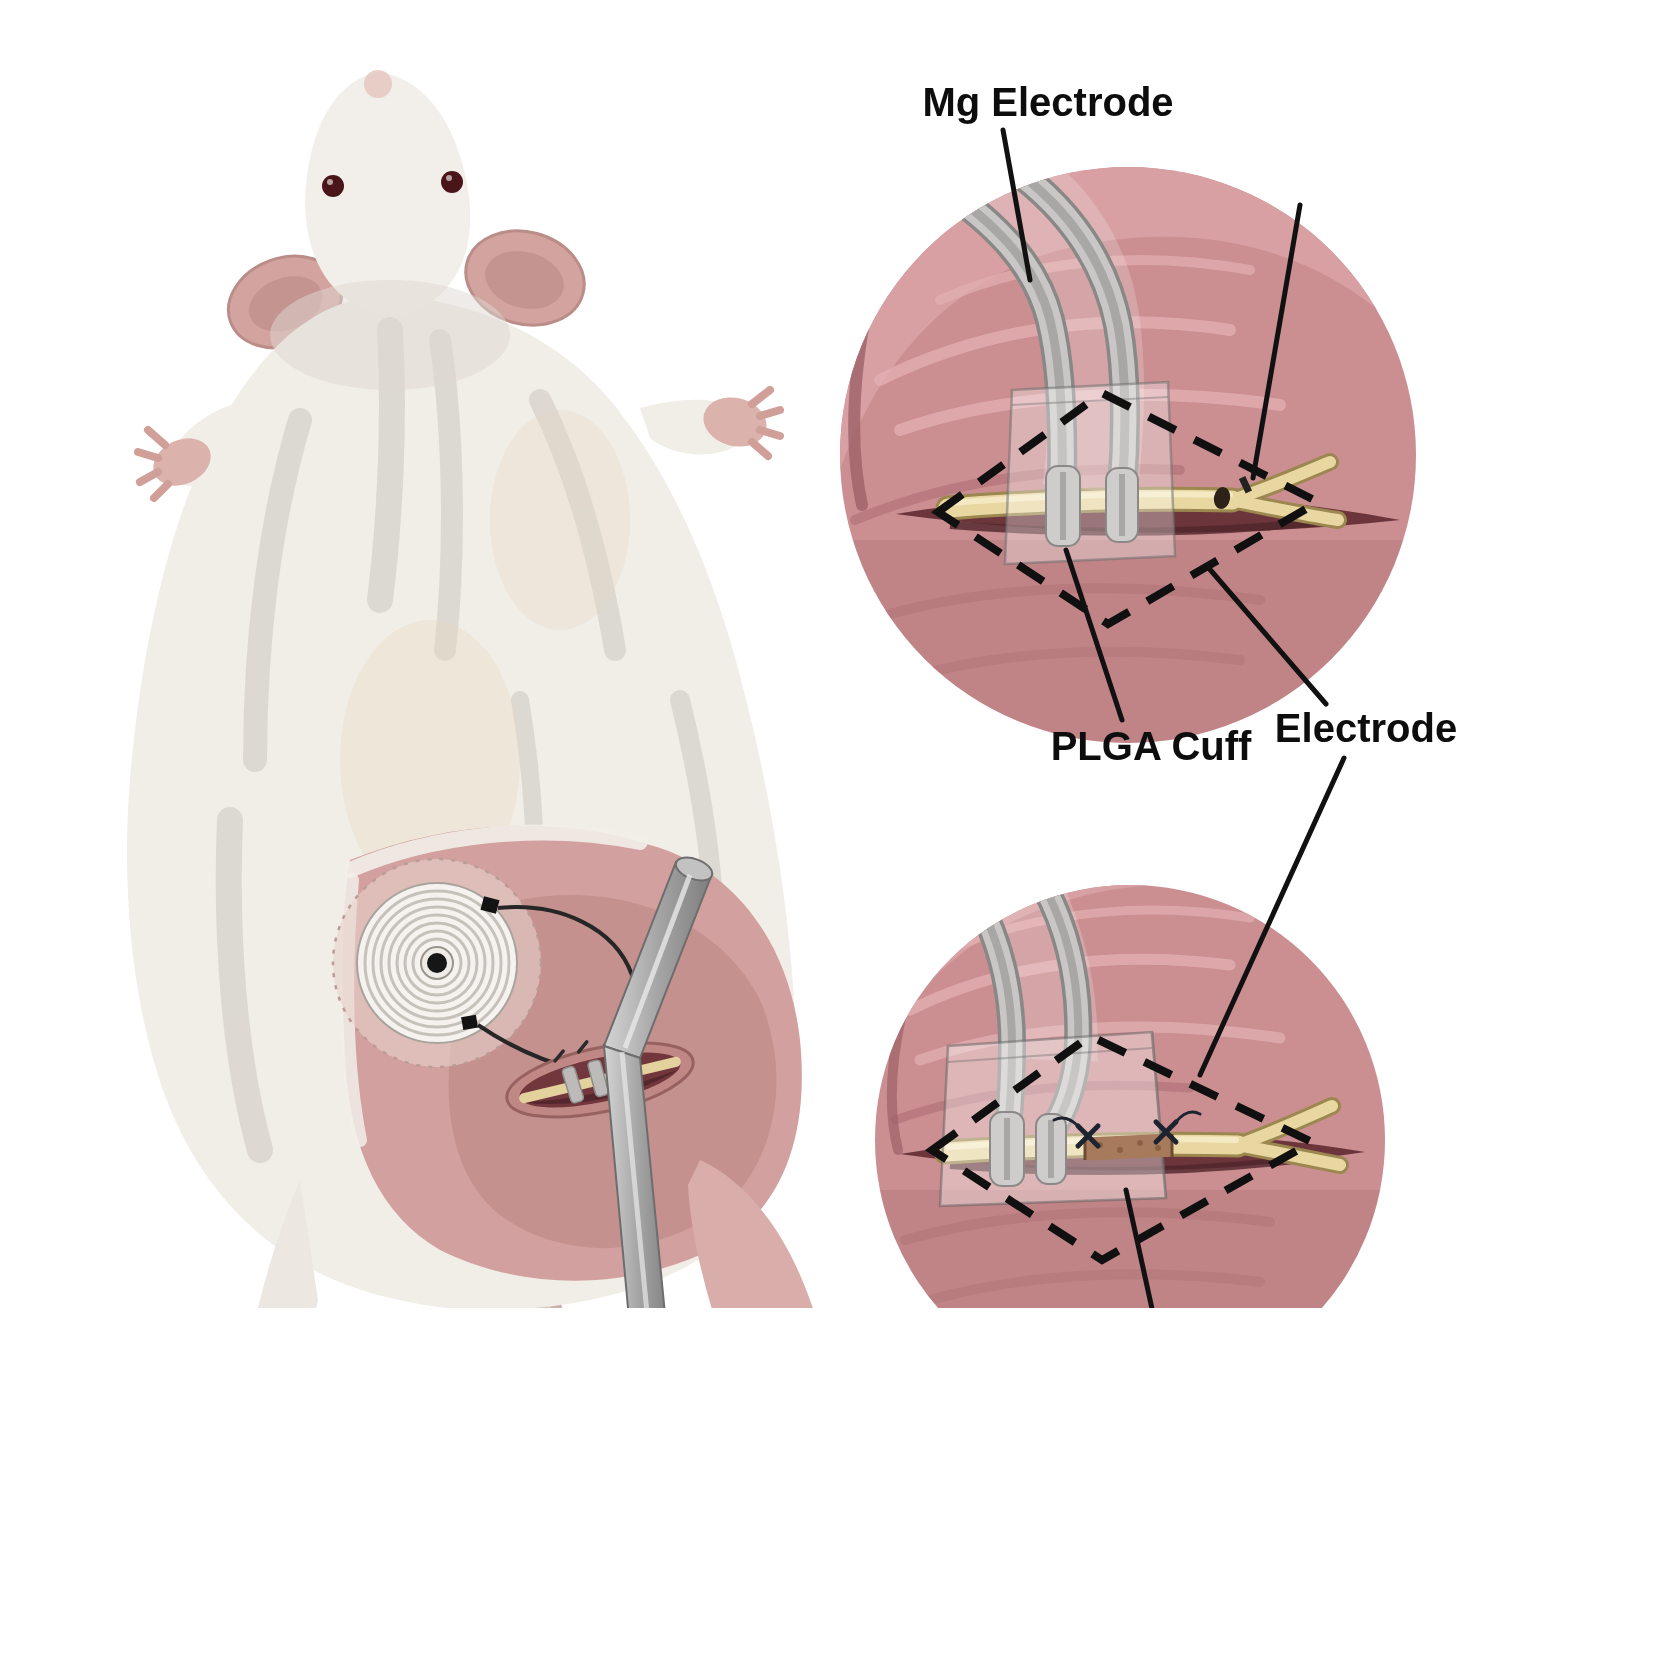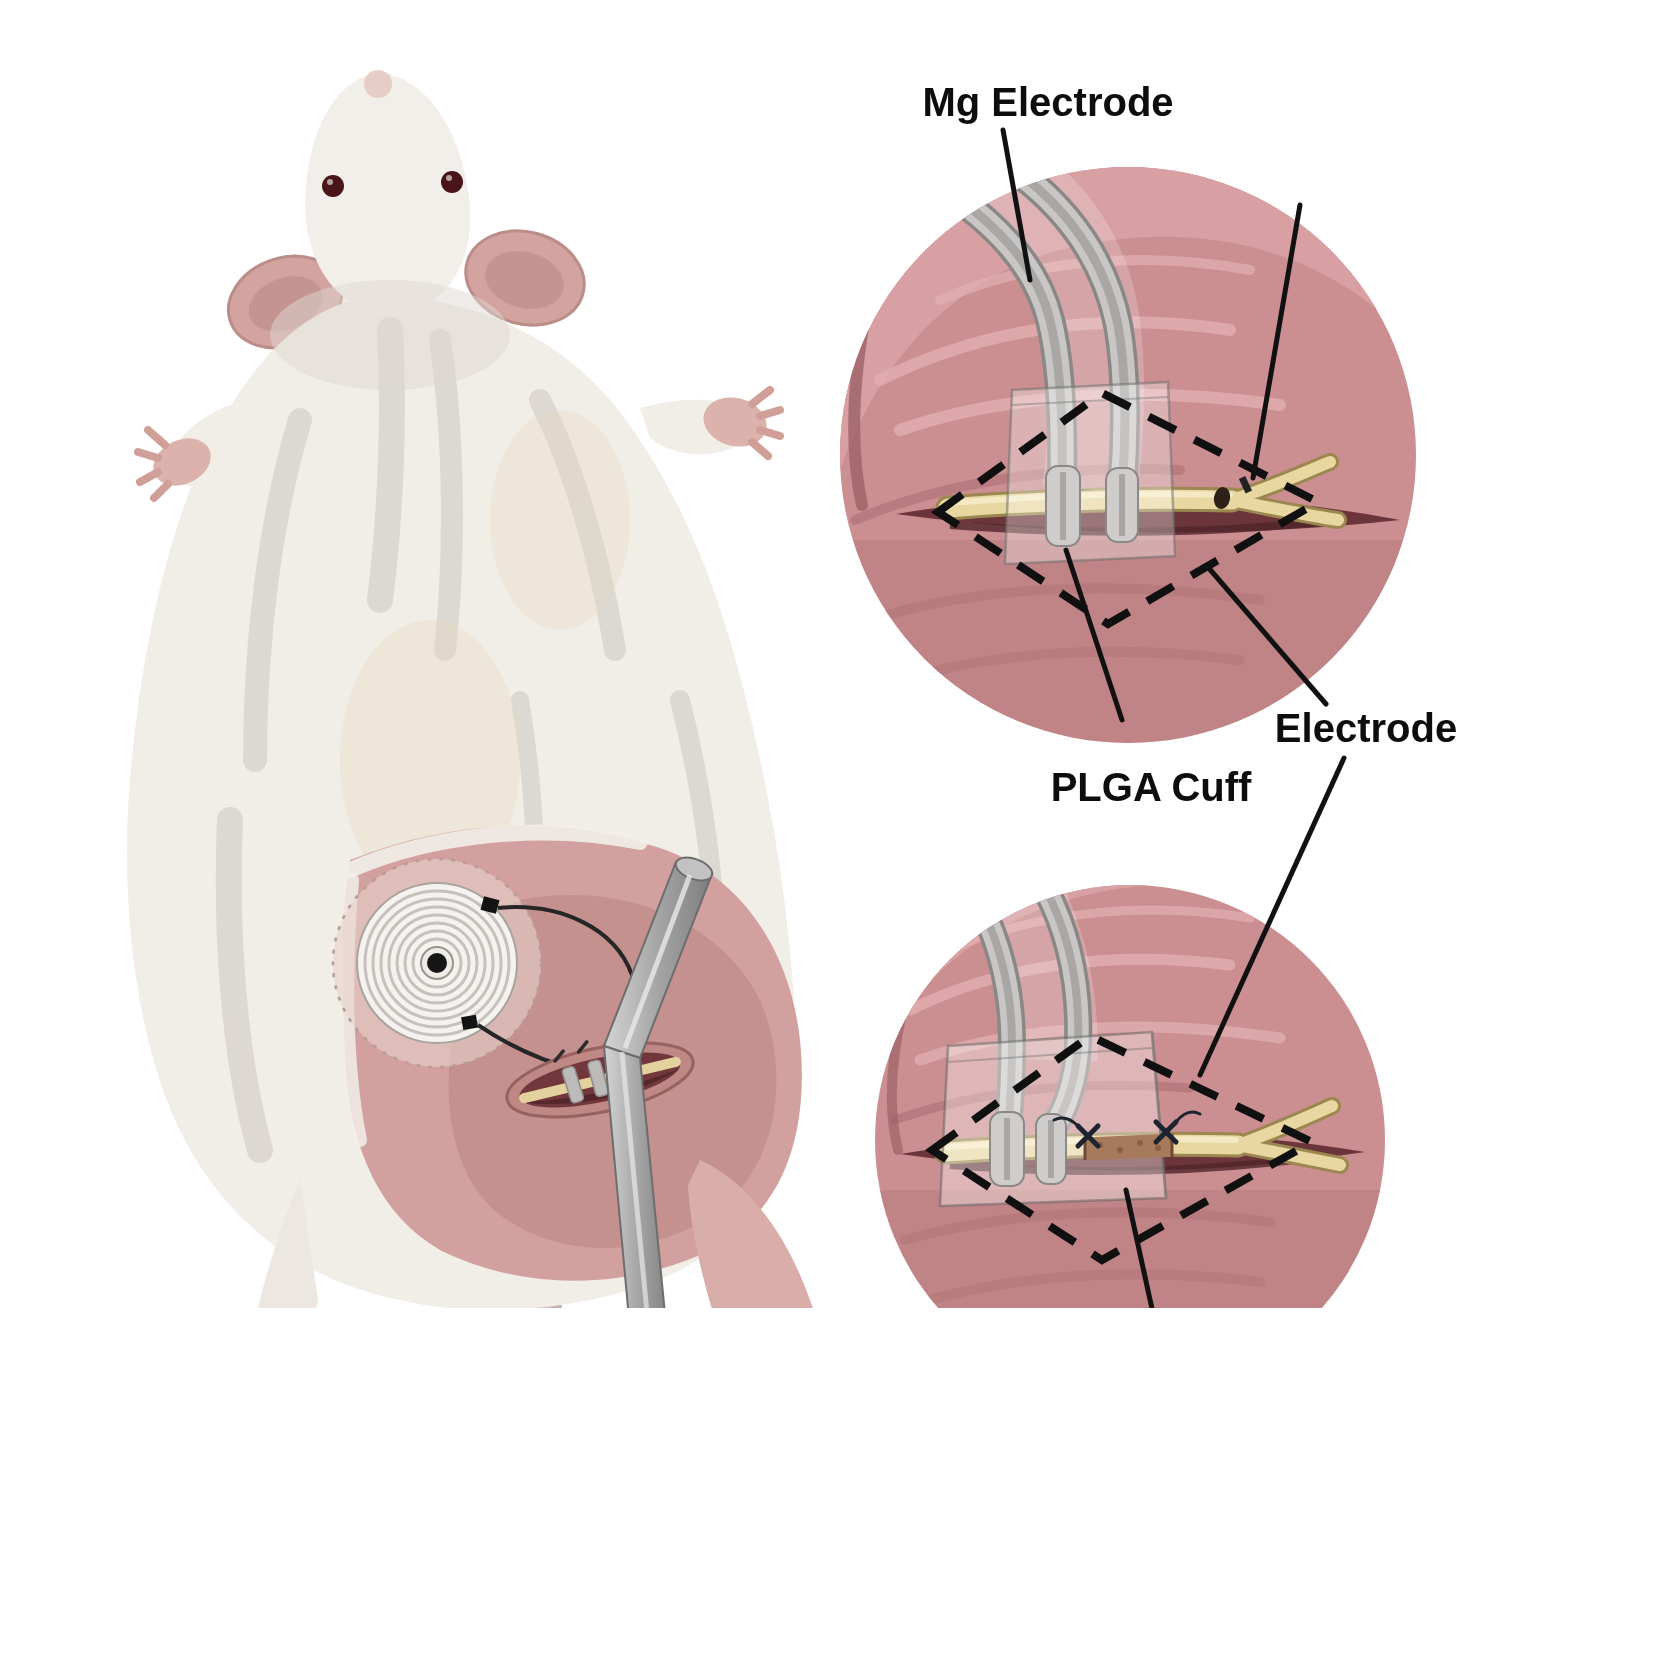--- a/index.html
+++ b/index.html
@@ -329,18 +329,18 @@
     <path d="M 1122 720 L 1066 550"></path>
     <path d="M 1326 704 L 1207 566"></path>
     <path d="M 1344 758 L 1200 1075"></path>
     <path d="M 1172 1400 L 1126 1190"></path>
   </g>
 </svg>
 
 <div class="label" style="left:1048px; top:80px">Mg Electrode</div>
 
 
-<div class="label" style="left:1151px; top:765px">PLGA Cuff</div>
+<div class="label" style="left:1151px; top:724px">PLGA Cuff</div>
 
 <div class="label" style="left:1366px; top:706px">Electrode</div>
 
 
 </div>
 
 </body></html>

